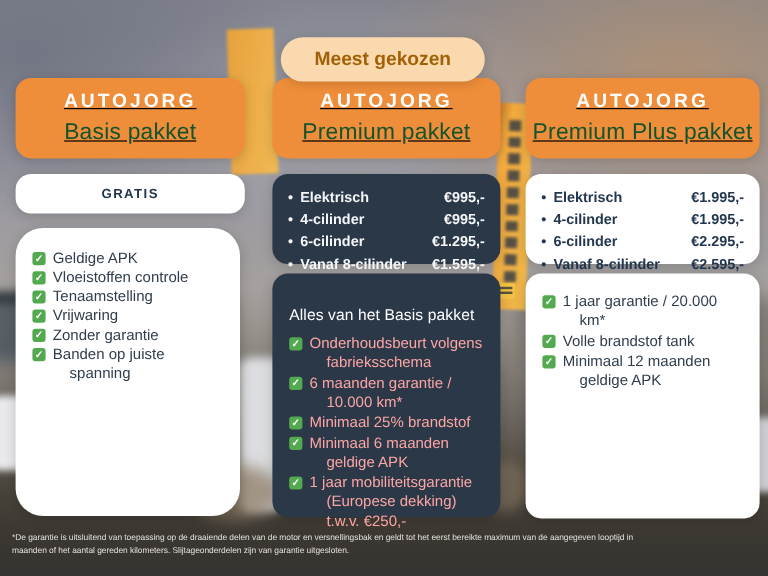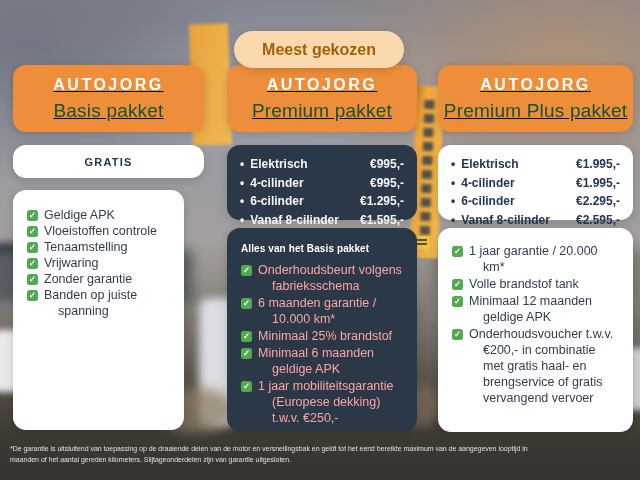--- a/index.html
+++ b/index.html
@@ -64,24 +64,24 @@
   .tier { padding:10px 13px 0 13px; z-index:4; }
   .tier-2 { left:227px; top:145px; width:190px; height:75px; background:#2a3847; }
   .tier-3 { left:438px; top:145px; width:195px; height:75px; background:#ffffff; }
   .tier .row { display:flex; justify-content:space-between; align-items:baseline;
                line-height:18.5px; font-size:12px; font-weight:700; }
   .tier-2 .row { color:#f5f6f8; }
   .tier-3 .row { color:#233750; }
   .tier .lbl::before { content:"•"; margin-right:6px; }
 
   .feat { padding:15px 14px 0 14px; z-index:4; }
-  .feat-1 { left:13px;  top:190px; width:171px; height:240px; background:#fff; padding-top:17px; }
+  .feat-1 { left:13px;  top:190px; width:187px; height:240px; background:#fff; padding-top:17px;border-radius:23px; }
   .feat-2 { left:227px; top:228px; width:190px; height:203px; background:#2a3847; }
   .feat-3 { left:438px; top:228px; width:195px; height:204px; background:#fff; }
-  .feat .ftitle { font-size:10px; font-weight:700; margin-bottom:8px; letter-spacing:.1px; }
+  .feat .ftitle { font-size:13px; font-weight:400; margin-bottom:8px; letter-spacing:.1px;margin-top:12px; }
   .feat-2 .ftitle { color:#ffffff; }
   .feat-3 .ftitle { color:#233750; }
   .fitem { display:flex; align-items:flex-start; margin-bottom:1px; }
   .feat-1 .fitem { margin-bottom:0; }
   .check { flex:0 0 11px; width:11px; height:11px; margin:2.5px 6px 0 0; background:#53a94f;
            border-radius:2.5px; display:flex; align-items:center; justify-content:center; }
   .check::after { content:"✓"; color:#fff; font-size:8.5px; font-weight:700; line-height:11px; }
   .ftext { display:block; font-size:12.5px; line-height:16px; padding-left:14px; text-indent:-14px; }
   .feat-1 .ftext, .feat-3 .ftext { color:#2f3d4c; }
   .feat-2 .ftext { color:#fca5a5; }
@@ -229,21 +229,17 @@
       <span class="ftext">1 jaar garantie / 20.000 km*</span>
     </div>
     <div class="fitem">
       <span class="check"></span>
       <span class="ftext">Volle brandstof tank</span>
     </div>
     <div class="fitem">
       <span class="check"></span>
       <span class="ftext">Minimaal 12 maanden geldige APK</span>
     </div>
-    <div class="fitem">
-      <span class="check"></span>
-      <span class="ftext">Onderhoudsvoucher t.w.v. €200,- in combinatie met gratis haal- en brengservice of gratis vervangend vervoer</span>
-    </div>
   </div>
 
   <div class="footnote">*De garantie is uitsluitend van toepassing op de draaiende delen van de motor en versnellingsbak en geldt tot het eerst bereikte maximum van de aangegeven looptijd in maanden of het aantal gereden kilometers. Slijtageonderdelen zijn van garantie uitgesloten.</div>
 
 </div>
 
 </body></html>

